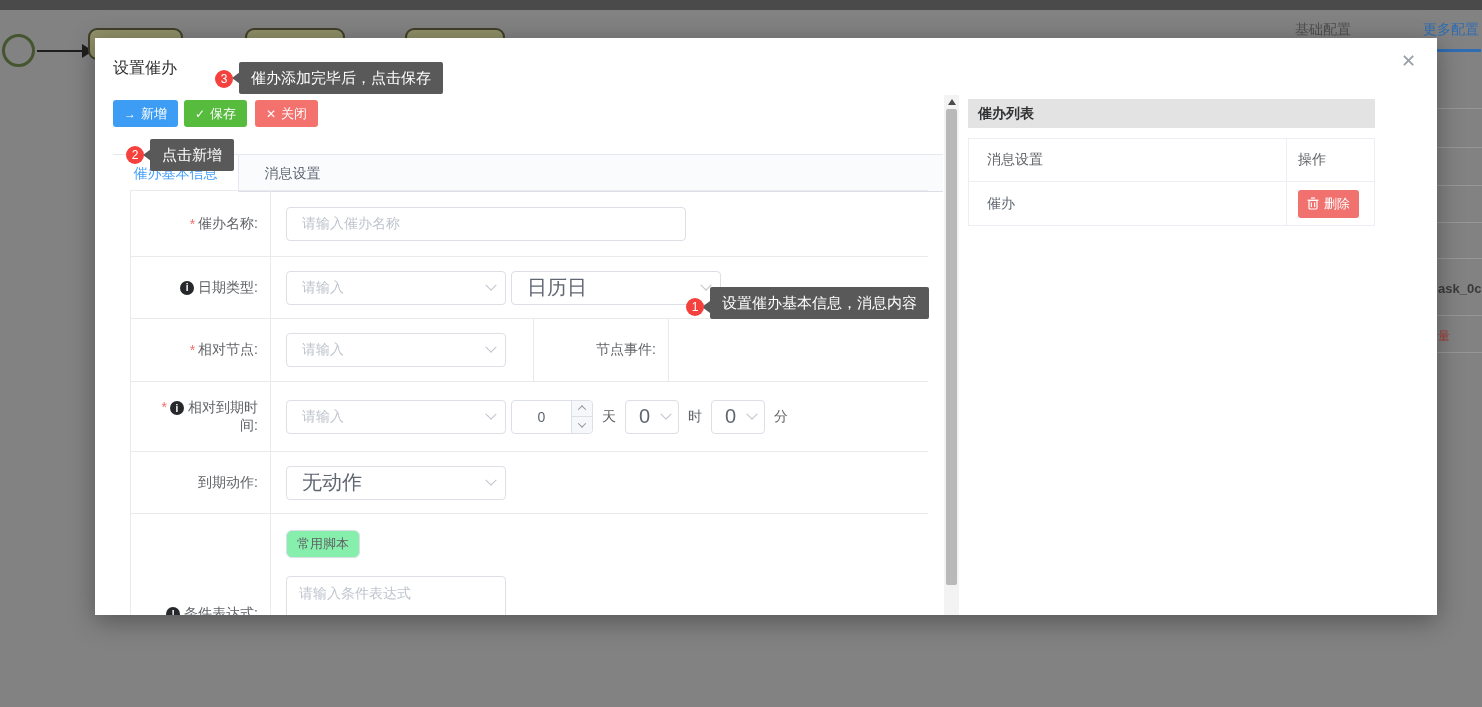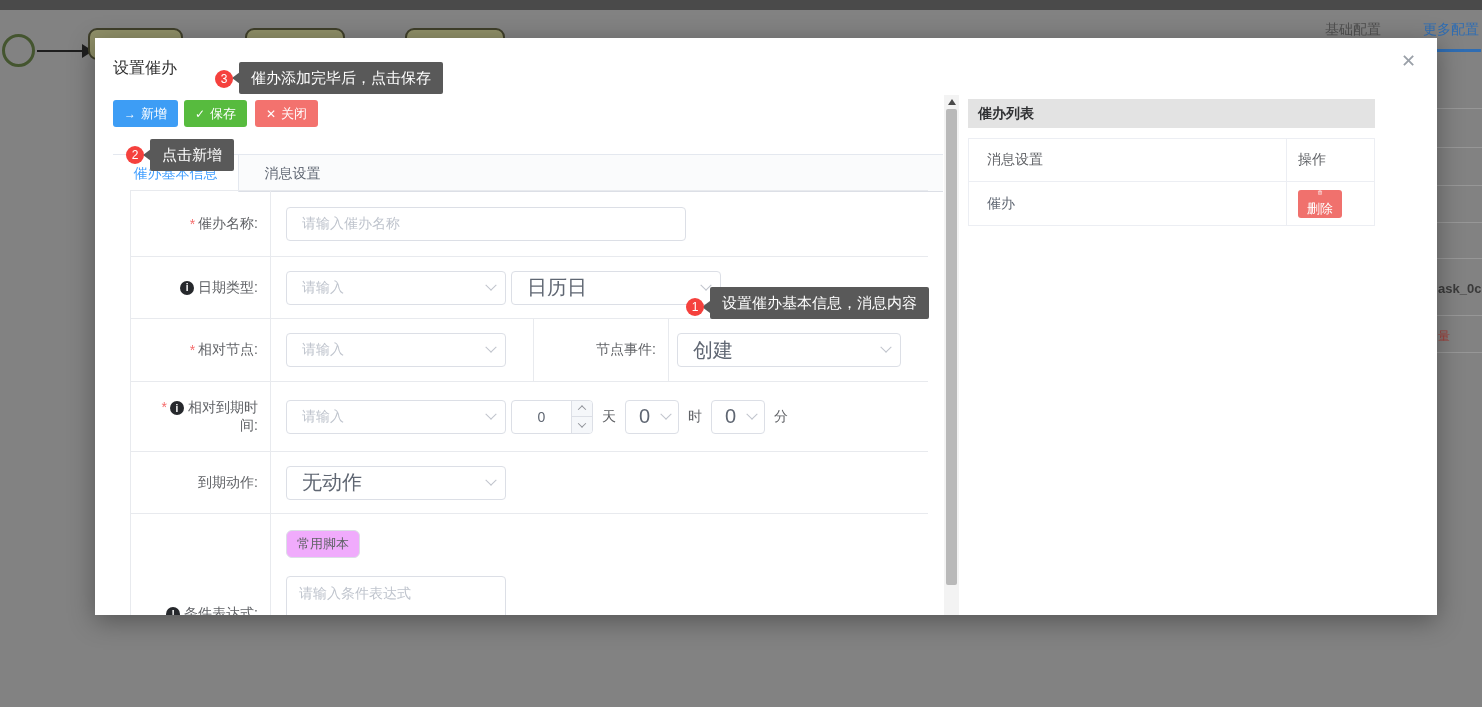--- a/index.html
+++ b/index.html
@@ -51,57 +51,57 @@
   .numbox { width:82px; height:34px; border:1px solid #dcdfe6; border-radius:4px; display:flex; position:relative; }
   .numbox .nval { flex:1; display:flex; align-items:center; justify-content:center; font-size:14px; color:#5f6672; }
   .stepper { width:21px; border-left:1px solid #dcdfe6; display:flex; flex-direction:column; }
   .step-btn { flex:1; display:flex; align-items:center; justify-content:center; background:#f5f7fa; cursor:pointer; }
   .step-btn:first-child { border-bottom:1px solid #dcdfe6; border-radius:0 3px 0 0; }
   .step-btn:last-child { border-radius:0 0 3px 0; }
   .mini-chev { width:6px; height:6px; border-right:1.4px solid #909399; border-bottom:1.4px solid #909399; }
   .up { transform:rotate(-135deg) translate(-1px,-1px); }
   .dn { transform:rotate(45deg) translate(-1px,-1px); }
   .unit { color:#606266; }
-  .script-btn { height:28px; padding:0 10px; border:1px solid #dcdfe6; border-radius:6px; background:#f0abfc; font-size:13px; color:#606266; cursor:pointer; font-family:inherit; }
+  .script-btn { height:28px; padding:0 10px; border:1px solid #dcdfe6; border-radius:6px; background:#86efac; font-size:13px; color:#606266; cursor:pointer; font-family:inherit; }
   .ta { width:220px; height:100px; border:1px solid #dcdfe6; border-radius:4px; padding:8px 12px; font-size:14px; color:#bfc4cd; }
 
   
   .sbar { left:849px; top:57px; width:15px; height:556px; background:#f3f3f3; }
   .sb-thumb { left:2px; top:14px; width:11px; height:476px; background:#b9b9b9; border-radius:2px; cursor:grab; }
   .tri-up { left:4px; top:4px; width:0; height:0; border-left:4px solid transparent; border-right:4px solid transparent; border-bottom:6px solid #4a4a4a; cursor:pointer; }
   .tri-dn { left:4px; top:546px; width:0; height:0; border-left:4px solid transparent; border-right:4px solid transparent; border-top:6px solid #4a4a4a; cursor:pointer; }
 
   
   .panel-head { left:873px; top:61px; width:407px; height:29px; background:#e3e3e3; display:flex; align-items:center; padding-left:10px; font-size:14px; font-weight:600; color:#303133; }
   .ptable { left:873px; top:100px; width:407px; border:1px solid #eceef3; font-size:14px; color:#5f6672; }
   .prow { display:flex; height:43px; align-items:center; }
   .prow.head { border-bottom:1px solid #eceef3; color:#606266; }
   .pc-name { width:318px; padding-left:18px; border-right:1px solid #eceef3; height:100%; display:flex; align-items:center; }
   .pc-op { flex:1; padding-left:11px; display:flex; align-items:center; height:100%; }
-  .del-btn { display:inline-flex; align-items:center; gap:5px; height:28px; padding:0 9px; background:#f0716d; border:none; border-radius:3px; color:#fff; font-size:13px; cursor:pointer; font-family:inherit;flex-direction:column; }
+  .del-btn { display:inline-flex; align-items:center; gap:5px; height:28px; padding:0 9px; background:#f0716d; border:none; border-radius:3px; color:#fff; font-size:13px; cursor:pointer; font-family:inherit; }
 
   
   .badge { width:18px; height:18px; border-radius:50%; background:#f5413d; color:#fff; font-size:12px; display:flex; align-items:center; justify-content:center; z-index:30; }
   .tip { background:#595959; color:#fff; font-size:15px; height:32px; display:flex; align-items:center; padding:0 12px; border-radius:2px; z-index:29; white-space:nowrap; }
   .tip-arrow { width:0; height:0; border-top:6px solid transparent; border-bottom:6px solid transparent; border-right:8px solid #595959; z-index:29; }
 </style>
 </head>
 <body>
 
 <div class="stage">
 
   <div class="abs topbar"></div>
   <div class="abs bpmn-circle"></div>
   <div class="abs bpmn-line"></div>
   <div class="abs bpmn-arrowhead"></div>
   <div class="abs task-node" style="left:88px;width:95px;"></div>
   <div class="abs task-node" style="left:245px;width:100px;"></div>
   <div class="abs task-node" style="left:405px;width:100px;"></div>
 
-  <div class="abs cfg-tab" style="left:1325px;color:#4f4f4f;">基础配置</div>
+  <div class="abs cfg-tab" style="left:1295px;color:#4f4f4f;">基础配置</div>
   <div class="abs cfg-tab" style="left:1423px;color:#2f6db3;">更多配置</div>
   <div class="abs cfg-underline"></div>
 
   <div class="abs strip-line" style="top:108px;"></div>
   <div class="abs strip-line" style="top:147px;"></div>
   <div class="abs strip-line" style="top:185px;"></div>
   <div class="abs strip-line" style="top:222px;"></div>
   <div class="abs strip-line" style="top:258px;"></div>
   <div class="abs strip-line" style="top:315px;"></div>
   <div class="abs strip-line" style="top:352px;"></div>
@@ -167,26 +167,20 @@
           <span>相对节点:</span>
         </div>
         <div class="fv" style="width:263px;flex:none;border-right:1px solid #e8eaee;">
           <div class="sel" style="width:220px;">
             <span class="ph">请输入</span>
             <span class="chev"></span>
           </div>
         </div>
         <div class="fl" style="width:135px;border-right:1px solid #e8eaee;">
           <span>节点事件:</span>
-        </div>
-        <div class="fv" style="padding-left:8px;">
-          <div class="sel" style="width:224px;">
-            <span class="val">创建</span>
-            <span class="chev"></span>
-          </div>
         </div>
       </div>
 
       <div class="frow" style="height:70px;">
         <div class="fl" style="padding-left:28px;">
           <span class="wrapbox"><span class="req">*</span><span class="info-ic">i</span><span>相对到期时间:</span></span>
         </div>
         <div class="fv">
           <div class="sel" style="width:220px;">
             <span class="ph">请输入</span>

